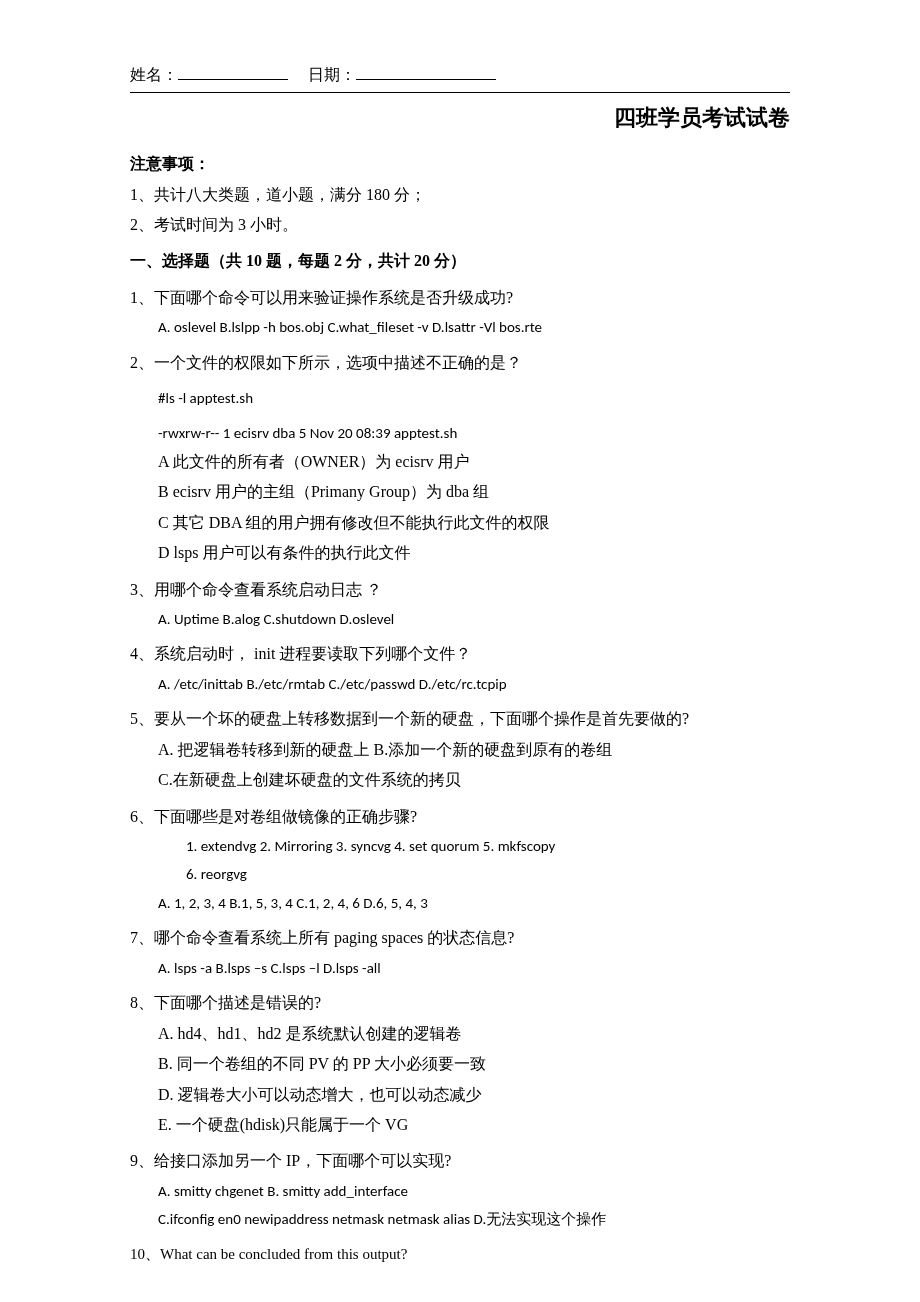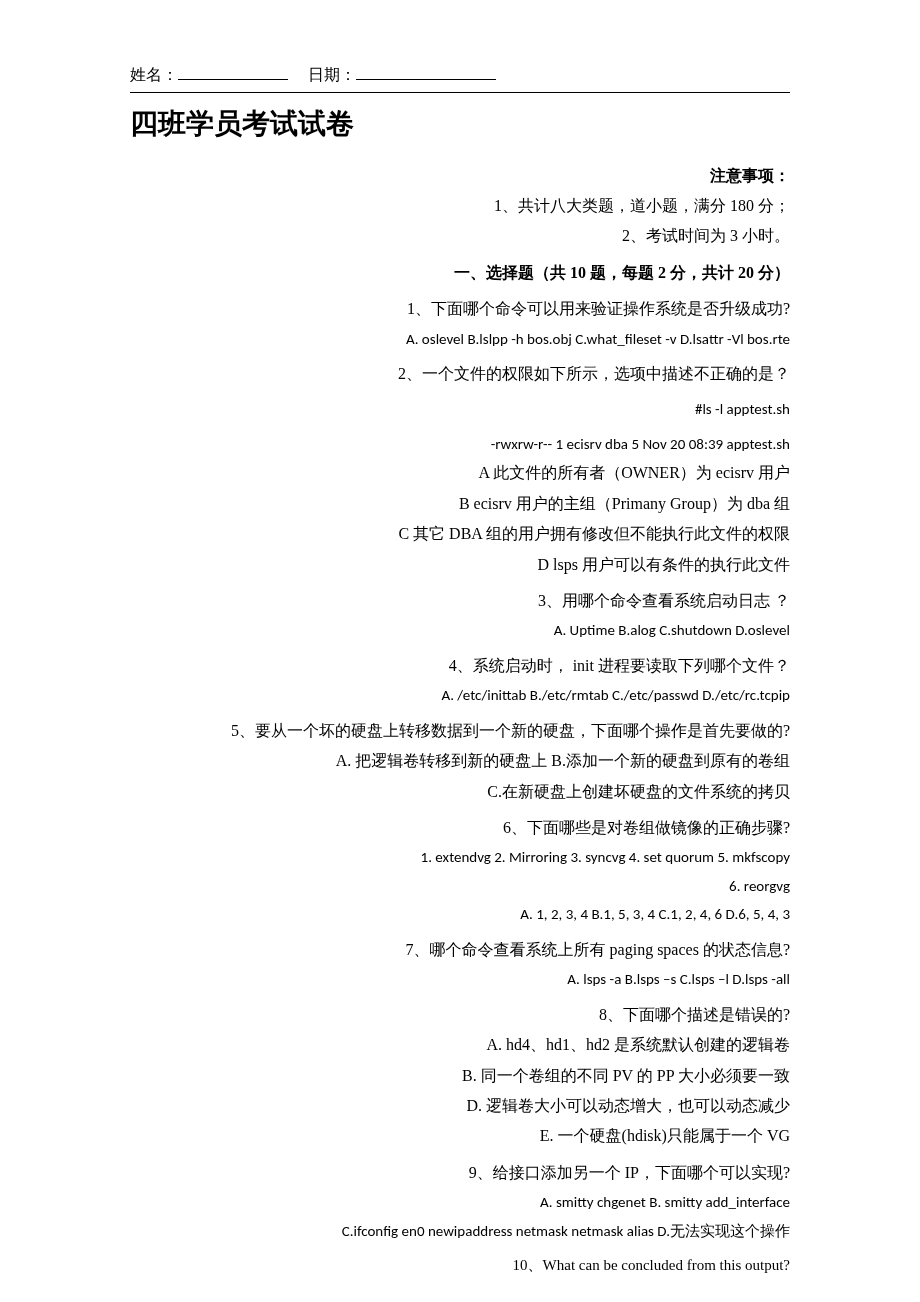--- a/index.html
+++ b/index.html
@@ -1,15 +1,15 @@
 <!DOCTYPE html>
 <html><head>
   <meta charset="utf-8">
   <style>
-    * { margin: 0; padding: 0; box-sizing: border-box; text-align: right; }
+    * { margin: 0; padding: 0; box-sizing: border-box; }
     body {
       font-family: "SimSun", "宋体", serif;
       font-size: 16px;
       line-height: 1.9;
       color: #000;
       background: #fff;
       width: 920px;
       padding: 60px 130px 40px 130px;
       position: relative;
     }
@@ -35,23 +35,23 @@
       height: 1.2em;
     }
     .hr-top {
       border: none;
       border-top: 1.5px solid #000;
       margin-top: 2px;
       margin-bottom: 4px;
     }
     h1.title {
       font-family: "SimSun", "宋体", serif;
-      font-size: 28px;
+      font-size: 22px;
       font-weight: bold;
-      text-align: left;
+      text-align: right;
       margin-bottom: 10px;
     }
     .notice-title {
       font-weight: bold;
       font-family: "SimSun", "宋体", serif;
     }
     .section-title {
       font-weight: bold;
       font-family: "SimSun", "宋体", serif;
       margin-top: 6px;

